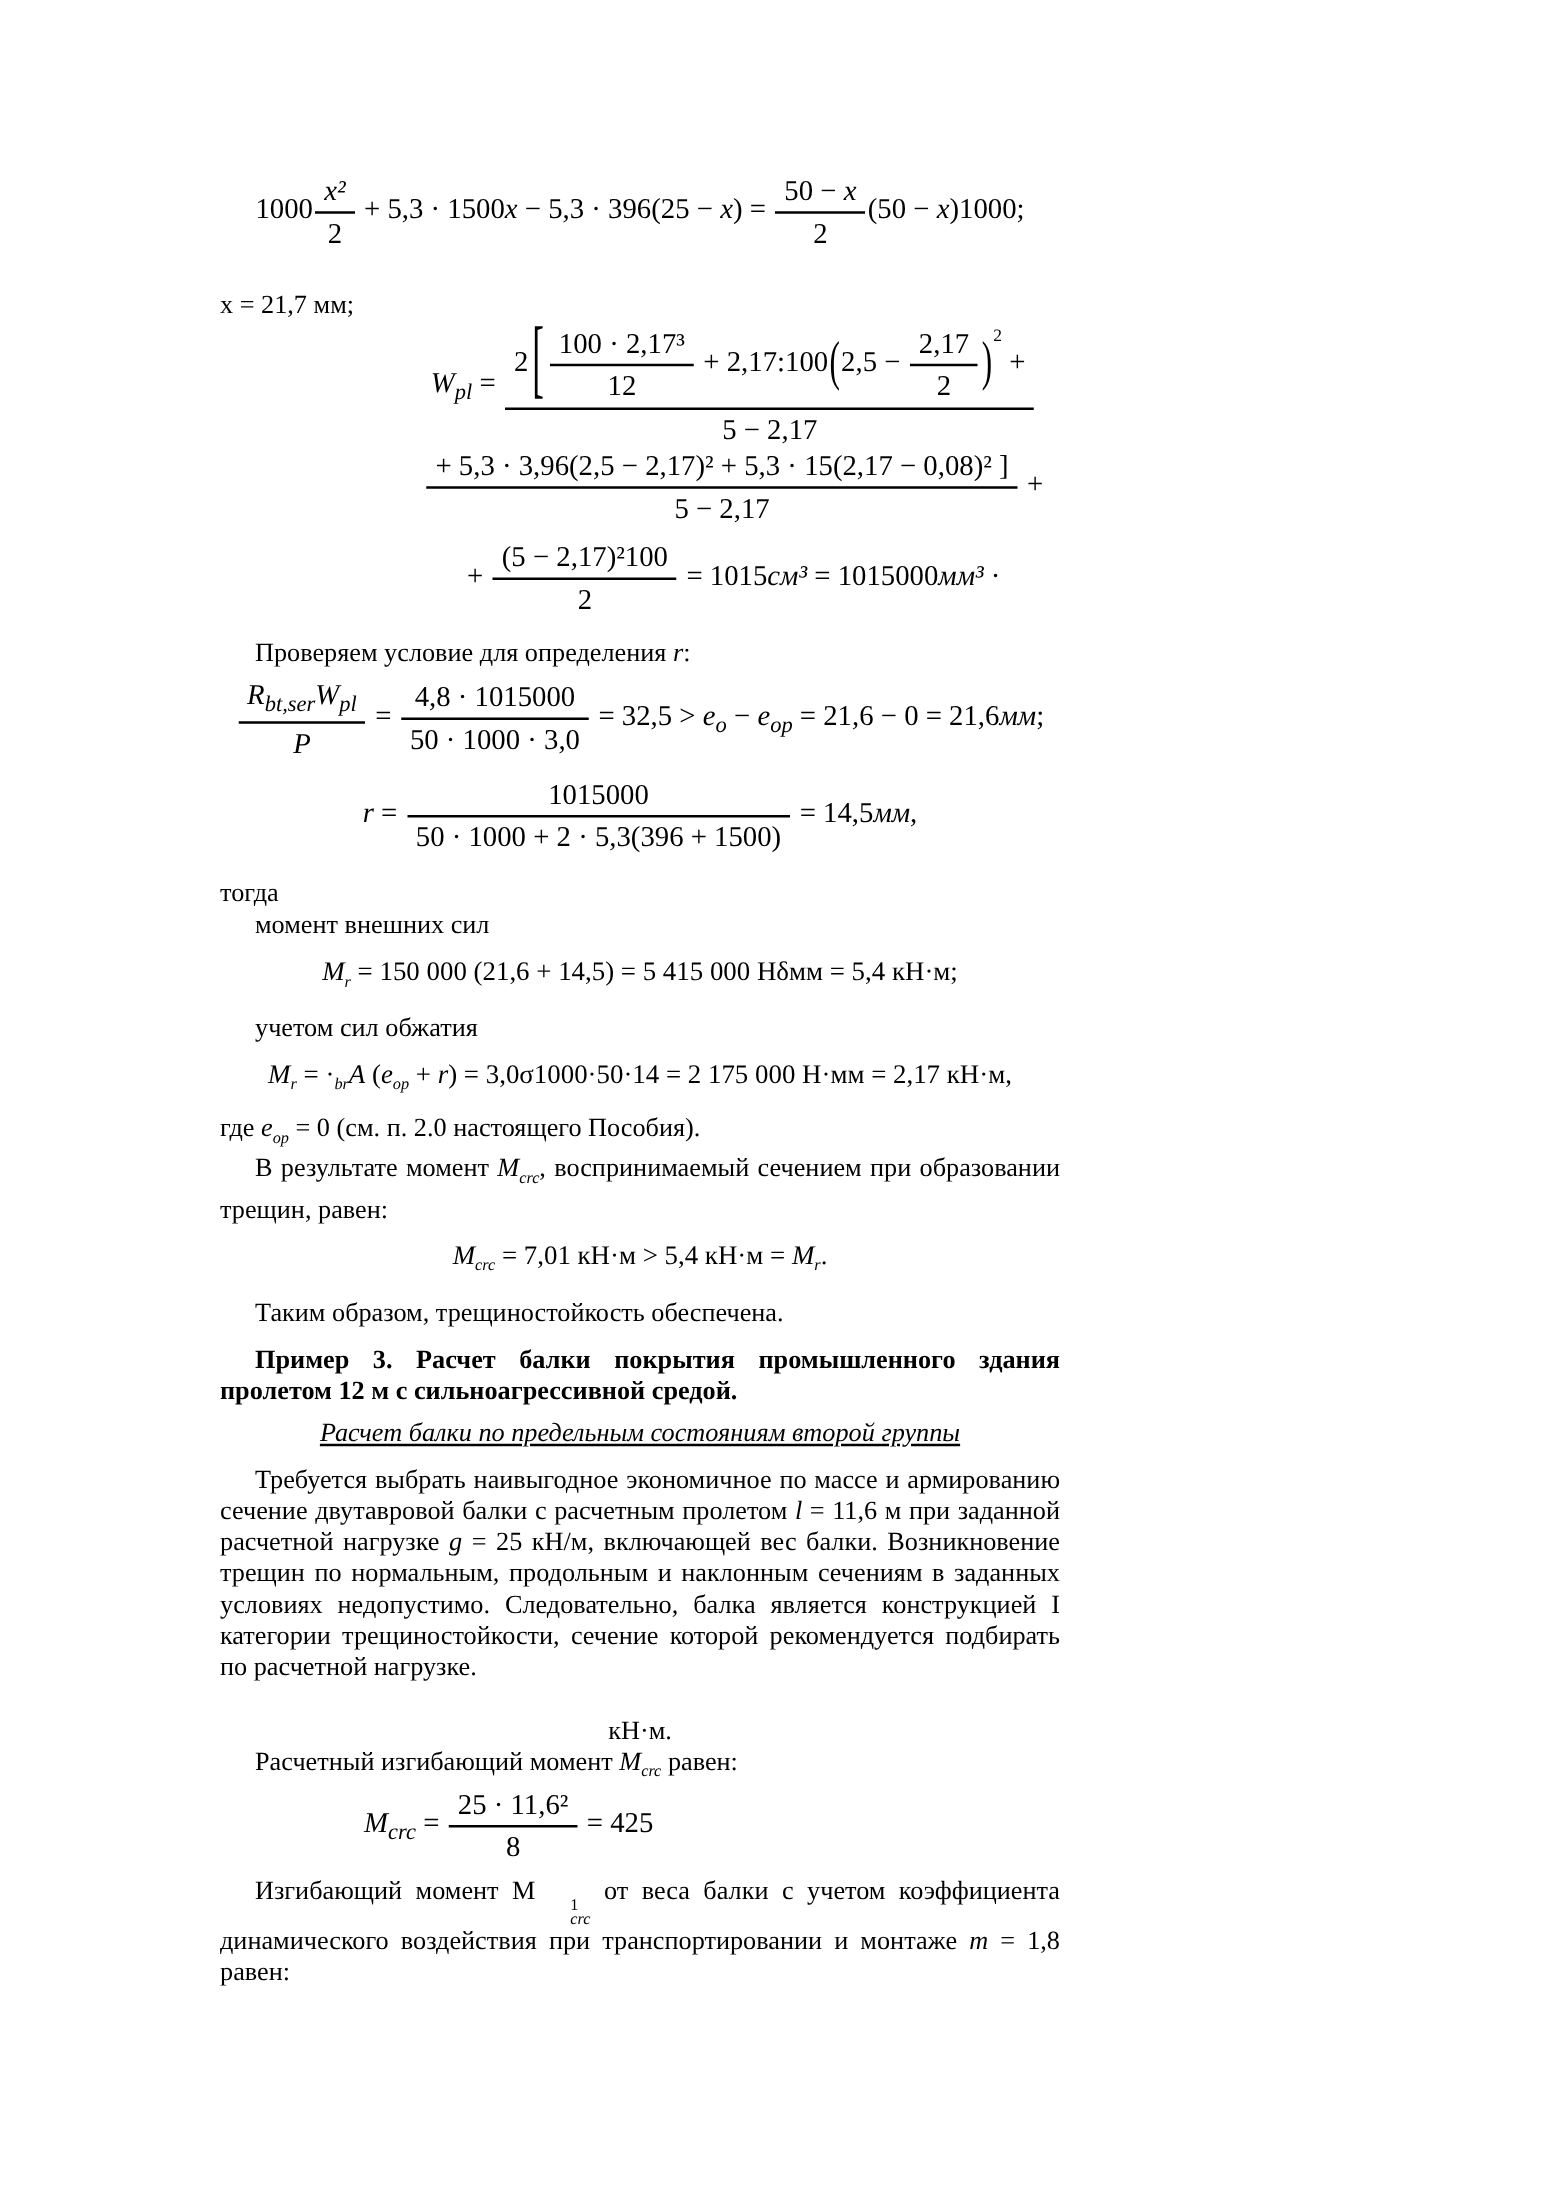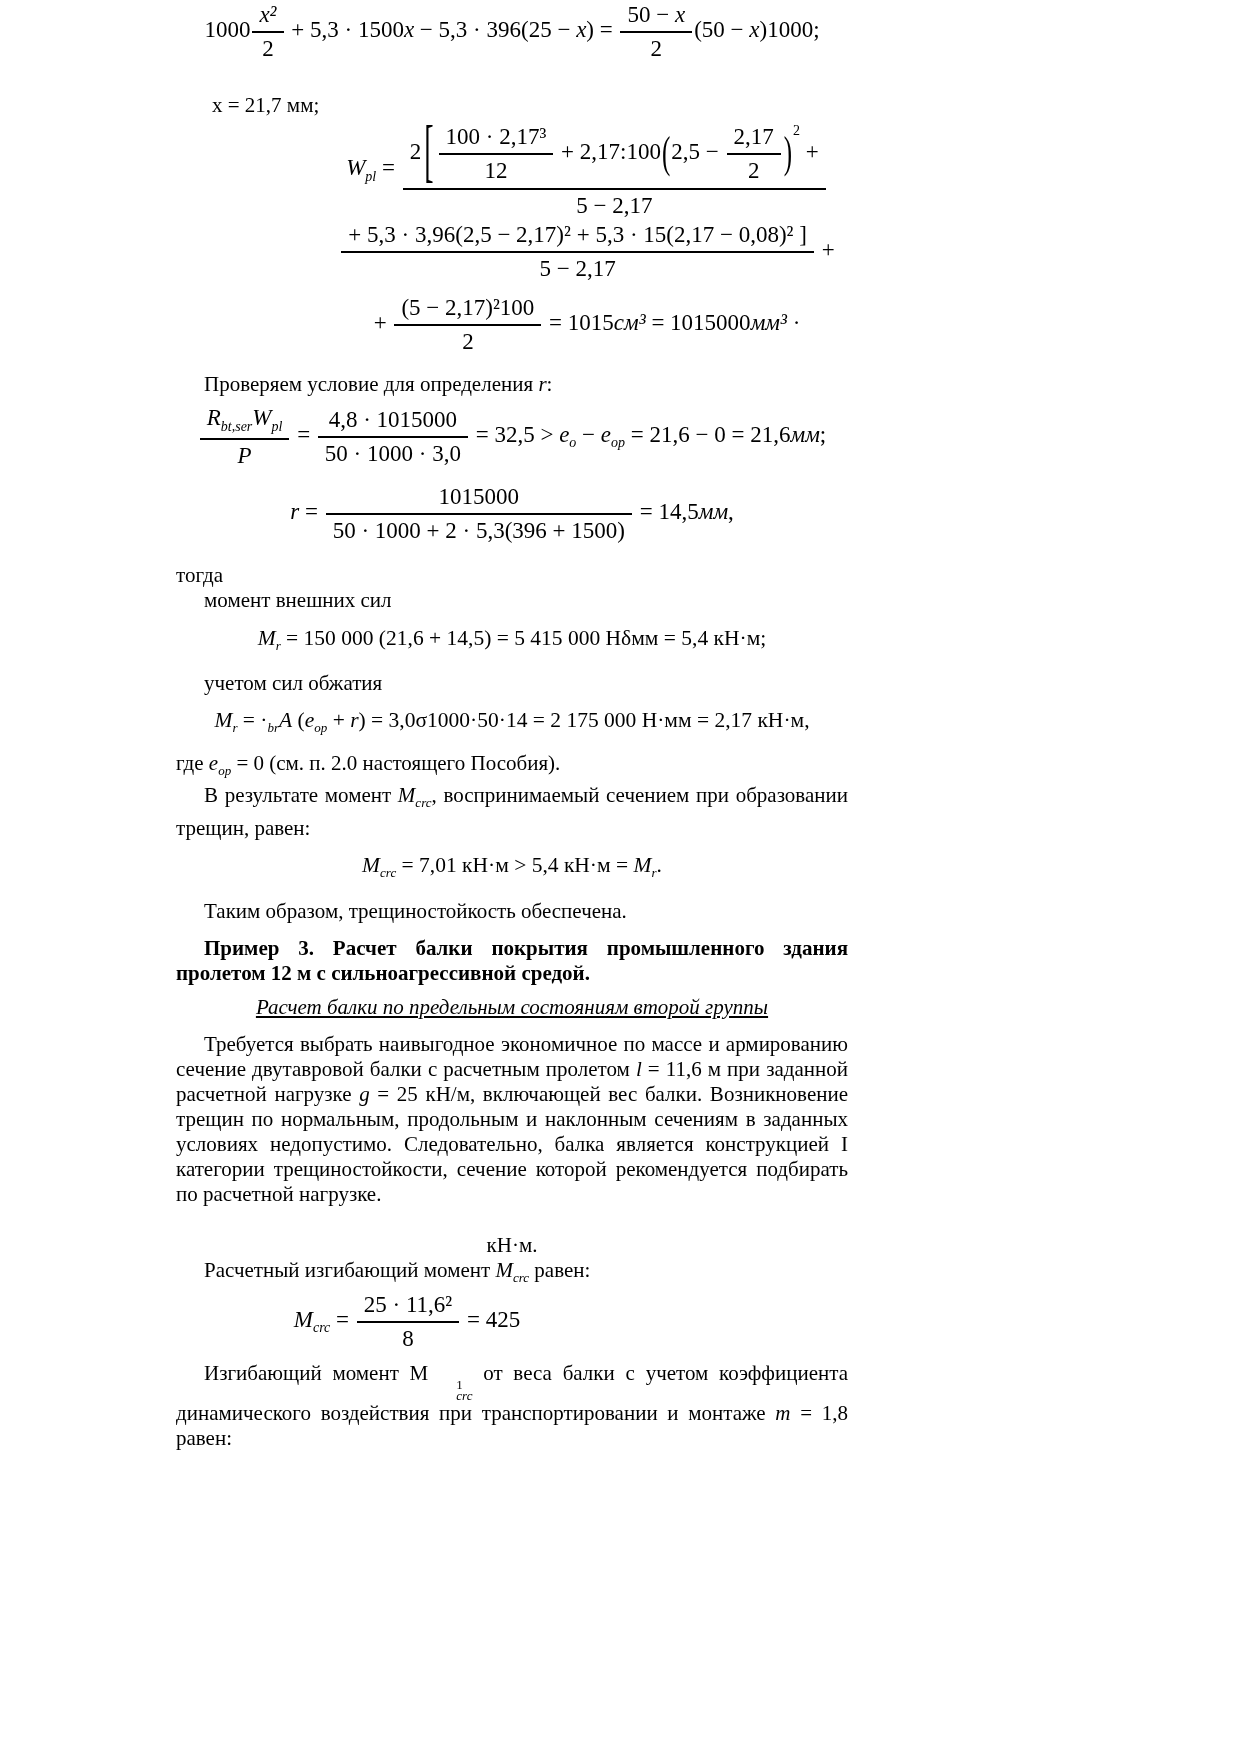--- a/index.html
+++ b/index.html
@@ -1,49 +1,49 @@
 <!DOCTYPE html>
 <html><head>
 <meta charset="utf-8">
 <style>
   html,body{margin:0;padding:0;}
   body{
     width:1240px;height:1755px;overflow:hidden;background:#ffffff;color:#000;
     font-family:"Liberation Serif",serif;
   }
-  .content{width:672px;margin-left:176px;}
+  .content{width:672px;margin-left:176px;padding-top:138px;}
   .para{font-size:21px;line-height:25px;text-align:justify;margin:0;}
   .indent{text-indent:28px;}
   .center{text-align:center;}
   .bold{font-weight:bold;}
   .ital{font-style:italic;}
   .v{font-style:italic;}
   .eqline{font-size:21.5px;line-height:28px;text-align:center;margin:0;}
   .formula{font-size:23px;text-align:center;margin:0;}
   .wshift{margin-left:150px;}   
   .shiftl{margin-right:210px;}  
   .frac{display:inline-block;vertical-align:middle;text-align:center;margin:0 2px;}
   .num{display:block;border-bottom:2px solid #000;padding:2px 7px 3px;white-space:nowrap;}
   .den{display:block;padding:3px 7px 1px;white-space:nowrap;}
-  sub{font-size:14px;}
+  sub{font-size:18px;}
   sup{font-size:14px;}
   .para sub,.para sup,.eqline sub,.eqline sup{font-size:13px;}
   .tb{display:inline-block;transform:scaleY(2.5);transform-origin:50% 55%;font-size:28px;vertical-align:middle;margin:0 3px;font-weight:400;}
   .bp{display:inline-block;transform:scaleY(1.75);transform-origin:50% 55%;font-size:25px;vertical-align:middle;margin:0 1px;}
   .hi{position:relative;top:-15px;font-size:14px;}
   .stack{display:inline-flex;flex-direction:column;vertical-align:-9px;font-size:13px;line-height:11px;text-align:left;}
 </style>
 </head>
 <body>
 
 <div class="content">
 
   <div class="formula"><span>1000</span><span class="frac"><span class="num v">x²</span><span class="den">2</span></span><span> + 5,3 · 1500</span><span class="v">x</span><span> − 5,3 · 396(25 − </span><span class="v">x</span><span>) = </span><span class="frac"><span class="num"><span>50 − </span><span class="v">x</span></span><span class="den">2</span></span><span>(50 − </span><span class="v">x</span><span>)1000;</span></div>
 
-  <p class="para" style="margin-top:30px;margin-left:36px;">х = 21,7 мм;</p>
+  <p class="para" style="margin-top:30px;">х = 21,7 мм;</p>
 
   <div class="formula wshift" style="margin-top:2px;"><span class="v">W</span><sub class="v">pl</sub><span> = </span><span class="frac"><span class="num"><span>2</span><span class="tb">[</span><span class="frac"><span class="num">100 · 2,17³</span><span class="den">12</span></span><span> + 2,17:100</span><span class="bp">(</span><span>2,5 − </span><span class="frac"><span class="num">2,17</span><span class="den">2</span></span><span class="bp">)</span><sup class="hi">2</sup><span> +</span></span><span class="den">5 − 2,17</span></span></div>
 
   <div class="formula wshift" style=""><span class="frac"><span class="num">+ 5,3 · 3,96(2,5 − 2,17)² + 5,3 · 15(2,17 − 0,08)² ]</span><span class="den">5 − 2,17</span></span><span> +</span></div>
 
   <div class="formula wshift" style="margin-top:10px;"><span>+ </span><span class="frac"><span class="num">(5 − 2,17)²100</span><span class="den">2</span></span><span> = 1015</span><span class="v">см³</span><span> = 1015000</span><span class="v">мм³</span><span> ·</span></div>
 
   <p class="para indent" style="margin-top:16px;"><span>Проверяем условие для определения </span><span class="v">r</span><span>:</span></p>
 
   <div class="formula" style="margin-top:6px;"><span class="frac"><span class="num"><span class="v">R</span><sub class="v">bt,ser</sub><span class="v">W</span><sub class="v">pl</sub></span><span class="den v">P</span></span><span> = </span><span class="frac"><span class="num">4,8 · 1015000</span><span class="den">50 · 1000 · 3,0</span></span><span> = 32,5 &gt; </span><span class="v">e</span><sub class="v">o</sub><span> − </span><span class="v">e</span><sub class="v">op</sub><span> = 21,6 − 0 = 21,6</span><span class="v">мм</span><span>;</span></div>

